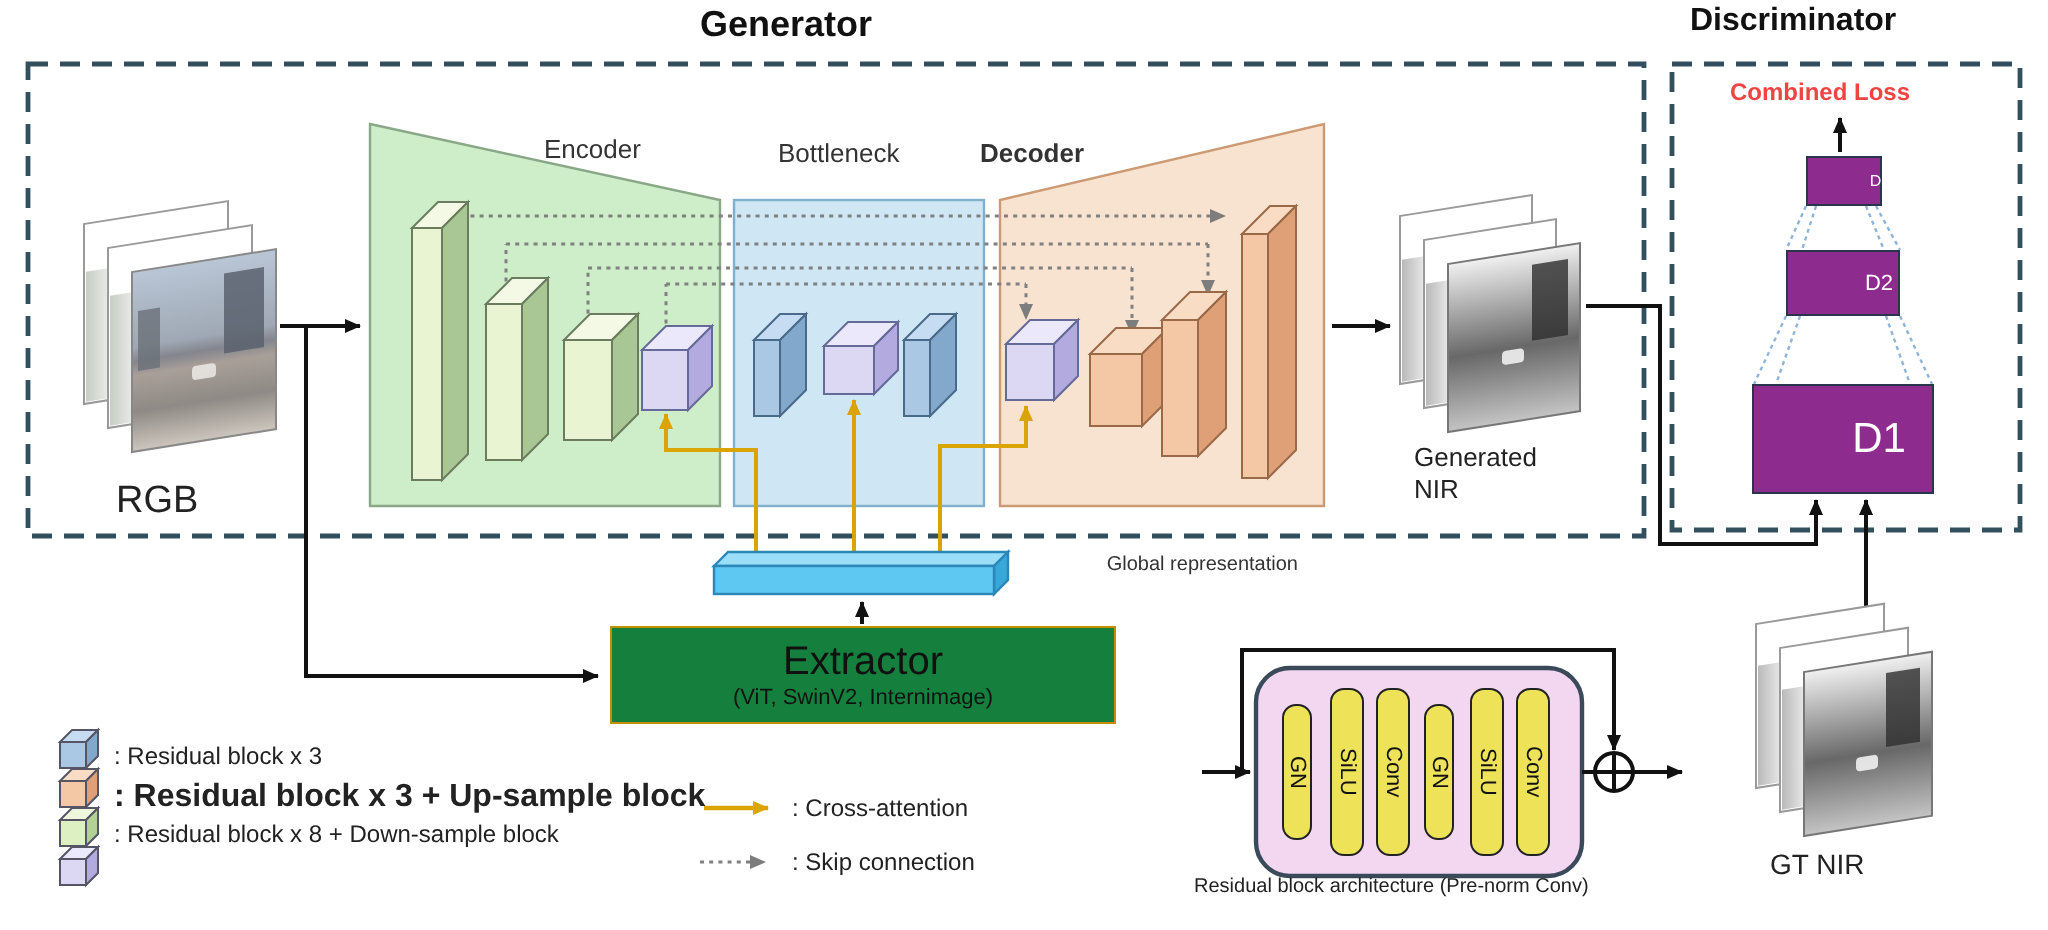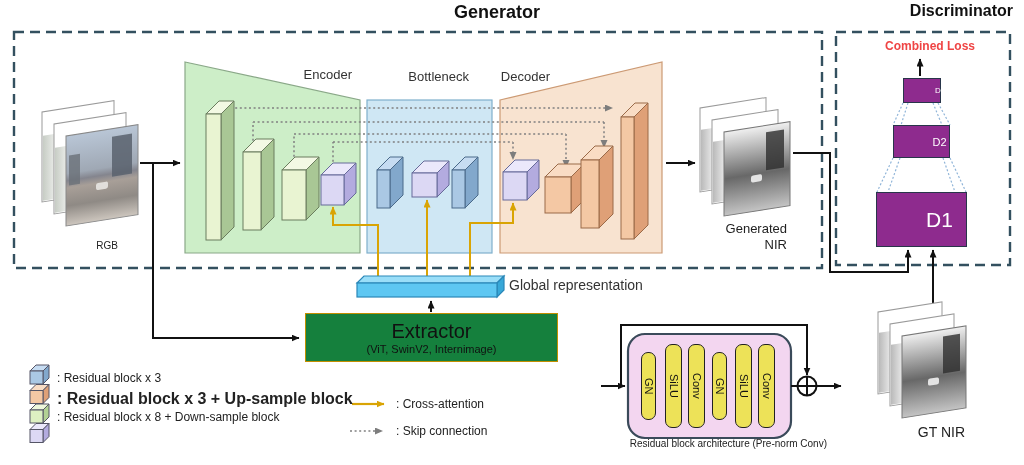--- a/index.html
+++ b/index.html
@@ -1,20 +1,20 @@
 <!DOCTYPE html>
 <html><head>
 <meta charset="utf-8">
 <style>
   html,body{margin:0;padding:0;background:#fff;}
   #canvas{position:relative;width:1024px;height:465px;background:#fff;overflow:hidden;
           font-family:"Liberation Sans","DejaVu Sans",sans-serif;color:#1a1a1a;}
   #shapes{position:absolute;left:0;top:0;z-index:1;}
   .lbl{position:absolute;z-index:3;white-space:pre-line;}
-  .center{text-align:right;}
+  .center{text-align:left;}
   .title{font-weight:bold;font-size:17px;color:#111;}
   .seclabel{font-size:13px;color:#333;}
   .dbox{position:absolute;z-index:2;background:#8e2b8e;border:1.6px solid #28354a;
         display:flex;align-items:center;justify-content:center;color:#fff;box-sizing:border-box;padding-left:36px;}
   .extractor{position:absolute;z-index:2;background:#15803d;border:1.5px solid #c28f00;
         display:flex;flex-direction:column;align-items:center;justify-content:center;box-sizing:border-box;}
   .vbar{position:absolute;z-index:3;background:#ede258;border:1.6px solid #222;border-radius:7px;
         display:flex;align-items:center;justify-content:center;box-sizing:border-box;
         writing-mode:vertical-rl;font-size:11px;font-weight:500;color:#111;}
 </style>
@@ -251,38 +251,38 @@
 
   <path d="M352 404 H384" stroke="#d9a404" stroke-width="2.2" marker-end="url(#aY)"></path>
   <path d="M350 431 H382" stroke="#808080" stroke-width="1.5" stroke-dasharray="2 2.6" marker-end="url(#aG)"></path>
 </svg>
 
 <div class="lbl title center" style="left:350px;top:2px;width:190px;font-size:18px;">Generator</div>
 <div class="lbl title center" style="left:845px;top:2px;width:168px;font-size:16px;">Discriminator</div>
 
 <div class="lbl seclabel center" style="left:272px;top:67px;width:80px;">Encoder</div>
 <div class="lbl seclabel center" style="left:389px;top:69px;width:80px;">Bottleneck</div>
-<div class="lbl seclabel center" style="left:470px;top:69px;width:80px;">Decoder</div>
-
-<div class="lbl center" style="left:58px;top:240px;width:60px;font-size:10px;color:#222;">RGB</div>
+<div class="lbl seclabel center" style="left:490px;top:69px;width:80px;font-weight:bold;">Decoder</div>
+
+<div class="lbl center" style="left:58px;top:240px;width:60px;font-size:19px;color:#222;">RGB</div>
 <div class="lbl center" style="left:707px;top:221px;width:80px;font-size:13px;line-height:1.2;color:#222;">Generated NIR</div>
 <div class="lbl center" style="left:885px;top:424px;width:80px;font-size:14px;color:#222;">GT NIR</div>
 
 <div class="lbl center" style="left:865px;top:39px;width:110px;font-size:12px;font-weight:bold;color:#ef4444;">Combined Loss</div>
 
 <div class="dbox" style="left:903px;top:78px;width:35px;height:25px;font-size:8px;">D3</div>
 <div class="dbox" style="left:893px;top:125px;width:57px;height:33px;font-size:11px;">D2</div>
 <div class="dbox" style="left:876px;top:192px;width:91px;height:55px;font-size:21px;">D1</div>
 
 <div class="extractor" style="left:305px;top:313px;width:253px;height:49px;">
   <div style="font-size:20px;color:#111;">Extractor</div>
   <div style="font-size:11px;color:#111;">(ViT, SwinV2, Internimage)</div>
 </div>
 
-<div class="lbl" style="left:509px;top:277px;width:140px;font-size:14px;color:#333;">Global representation</div>
+<div class="lbl" style="left:509px;top:277px;width:140px;font-size:10px;color:#333;text-align:right;">Global representation</div>
 
 <div class="vbar" style="left:641px;top:352px;width:15px;height:68px;">GN</div>
 <div class="vbar" style="left:665px;top:344px;width:17px;height:84px;">SiLU</div>
 <div class="vbar" style="left:688px;top:344px;width:17px;height:84px;">Conv</div>
 <div class="vbar" style="left:712px;top:352px;width:15px;height:68px;">GN</div>
 <div class="vbar" style="left:735px;top:344px;width:17px;height:84px;">SiLU</div>
 <div class="vbar" style="left:758px;top:344px;width:17px;height:84px;">Conv</div>
 
 <div class="lbl center" style="left:597px;top:438px;width:230px;font-size:10px;color:#222;">Residual block architecture (Pre-norm Conv)</div>
 

